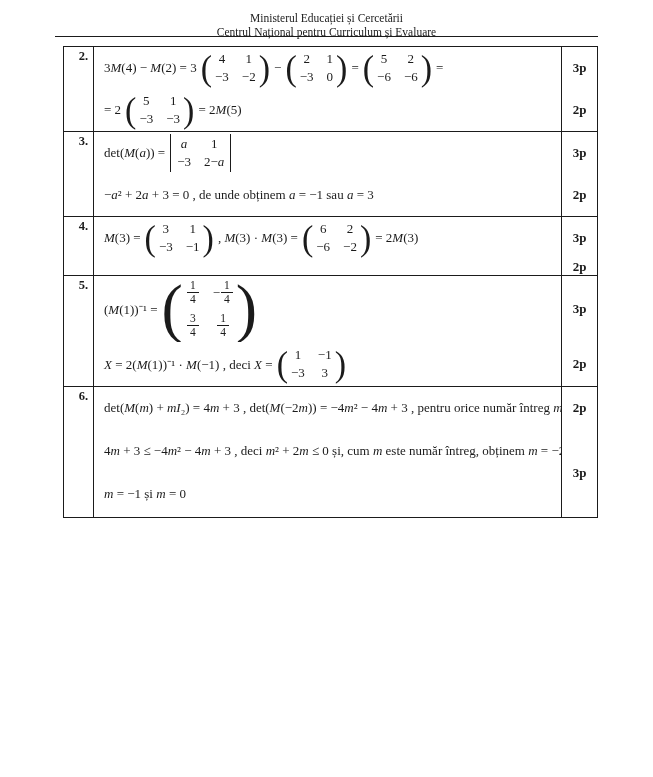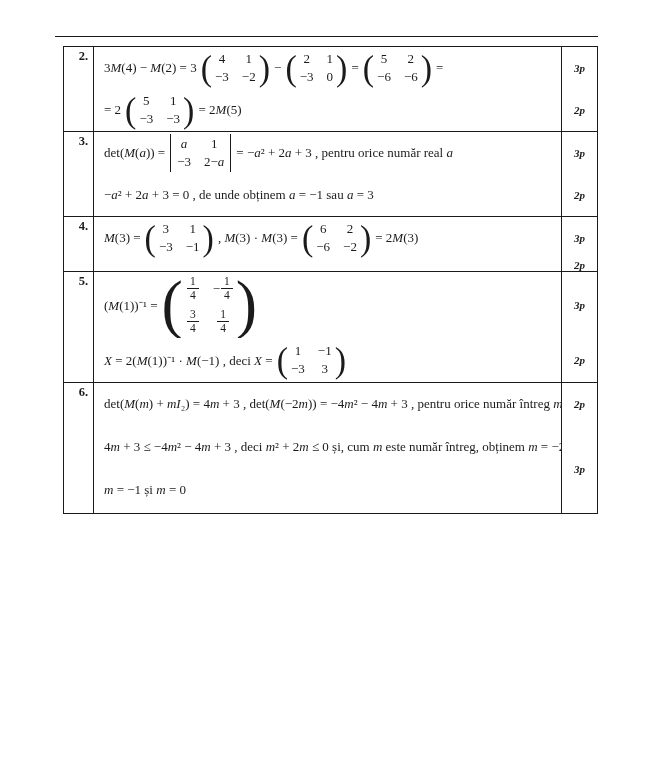--- a/index.html
+++ b/index.html
@@ -19,21 +19,21 @@
   .qrow{display:grid;grid-template-columns:30px 1fr 36px;border-top:1px solid #1b1b1b;}
   .qrow:first-child{border-top:none;}
   .numcell{grid-column:1;grid-row:1 / span 2;border-right:1px solid #1b1b1b;
        font-weight:bold;font-size:12.5px;text-align:right;padding:2px 5px 0 0;
        box-sizing:border-box;}
   .lcell{grid-column:2;display:flex;align-items:center;padding:1px 2px 1px 9px;
        white-space:nowrap;overflow:hidden;box-sizing:border-box;}
   .lcell.stack{flex-direction:column;align-items:flex-start;justify-content:center;
        line-height:1.45;}
   .pcell{border-left:1px solid #1b1b1b;display:flex;align-items:center;
-       justify-content:center;font-weight:bold;font-size:11px;box-sizing:border-box;font-style:italic;}
+       justify-content:center;font-weight:bold;font-size:13px;box-sizing:border-box;}
   .pc1{grid-column:3;grid-row:1;}
   .pc2{grid-column:3;grid-row:2;}
   .l1{grid-row:1;} .l2{grid-row:2;}
 
   
   .r0 .l1{min-height:40px}.r0 .l2{min-height:39px}
   .r1 .l1{min-height:41px}.r1 .l2{min-height:20px}
   .r2 .l1{min-height:42px}.r2 .l2{min-height:20px}
   .r3 .l1{min-height:59px}.r3 .l2{min-height:36px}
   .r4 .l1{min-height:21px}.r4 .l2{min-height:41px}
@@ -56,20 +56,24 @@
   .fsign{margin-right:1px;}
   .frac{display:inline-flex;flex-direction:column;align-items:center;
        font-size:11.5px;line-height:1.15;}
   .frac .nu{border-bottom:1px solid #1b1b1b;padding:0 3px;}
 </style>
 </head>
 <body>
 
 <div class="page">
 
+  <div class="hdr">
+    <div>Ministerul Educației și Cercetării</div>
+    <div>Centrul Național pentru Curriculum și Evaluare</div>
+  </div>
   <div class="hdr-rule"></div>
 
   <div class="tbl">
 
     <div class="qrow r0">
       <div class="numcell">2.</div>
       <div class="lcell l1">
         <span class="seg mx">3<i>M</i>(4) − <i>M</i>(2) = 3</span>
         <span class="mat">
           <span class="par p2">(</span>
@@ -126,21 +130,20 @@
     <div class="qrow r1">
       <div class="numcell">3.</div>
       <div class="lcell l1">
         <span class="seg mx">det(<i>M</i>(<i>a</i>)) =</span>
         <span class="det mgrid">
           <span class="mx"><i>a</i></span>
           <span class="mx">1</span>
           <span class="mx">−3</span>
           <span class="mx">2−<i>a</i></span>
         </span>
-        <span class="seg mx">= −<i>a</i>² + 2<i>a</i> + 3 , pentru orice număr real <i>a</i></span>
       </div>
       <div class="pcell pc1">3p</div>
       <div class="lcell l2">
         <span class="seg mx">−<i>a</i>² + 2<i>a</i> + 3 = 0 , de unde obținem <i>a</i> = −1 sau <i>a</i> = 3</span>
       </div>
       <div class="pcell pc2">2p</div>
     </div>
 
     <div class="qrow r2">
       <div class="numcell">4.</div>

